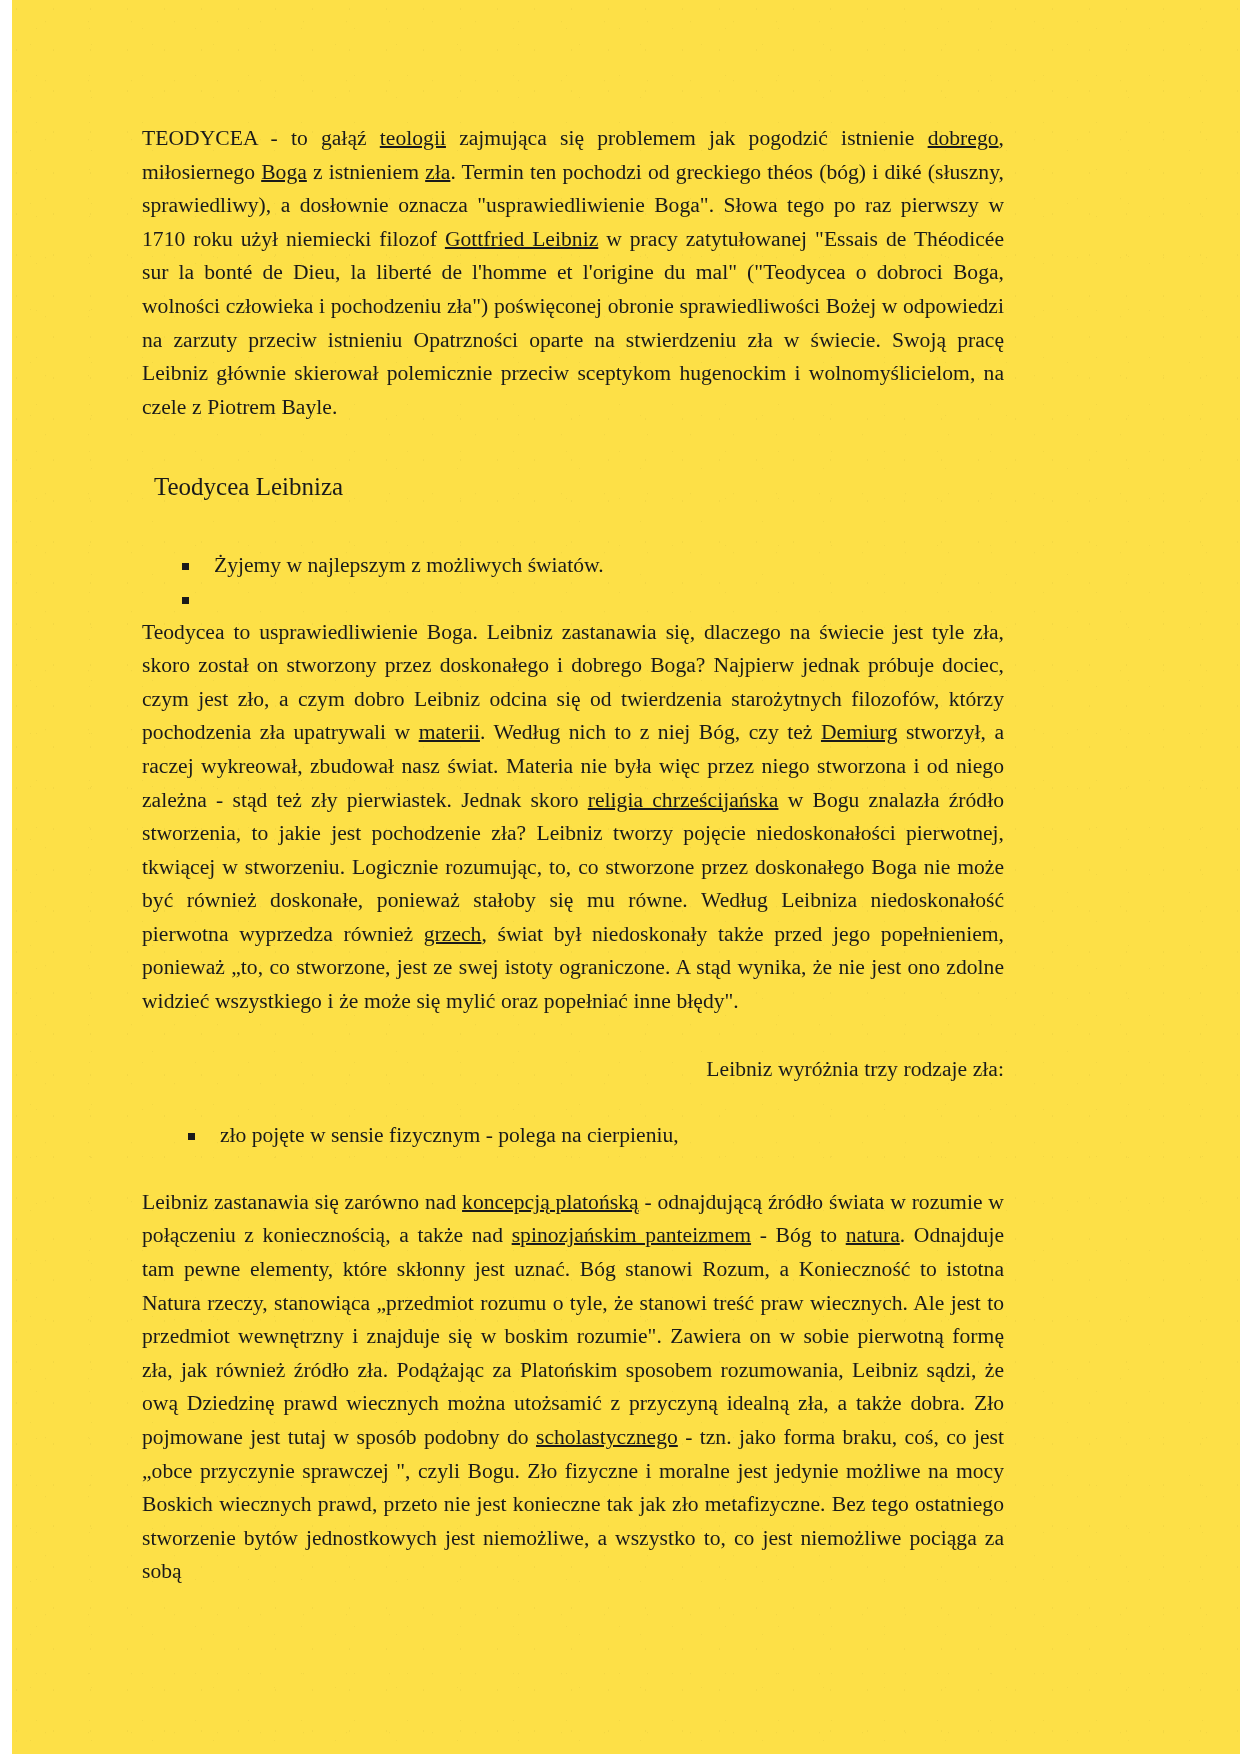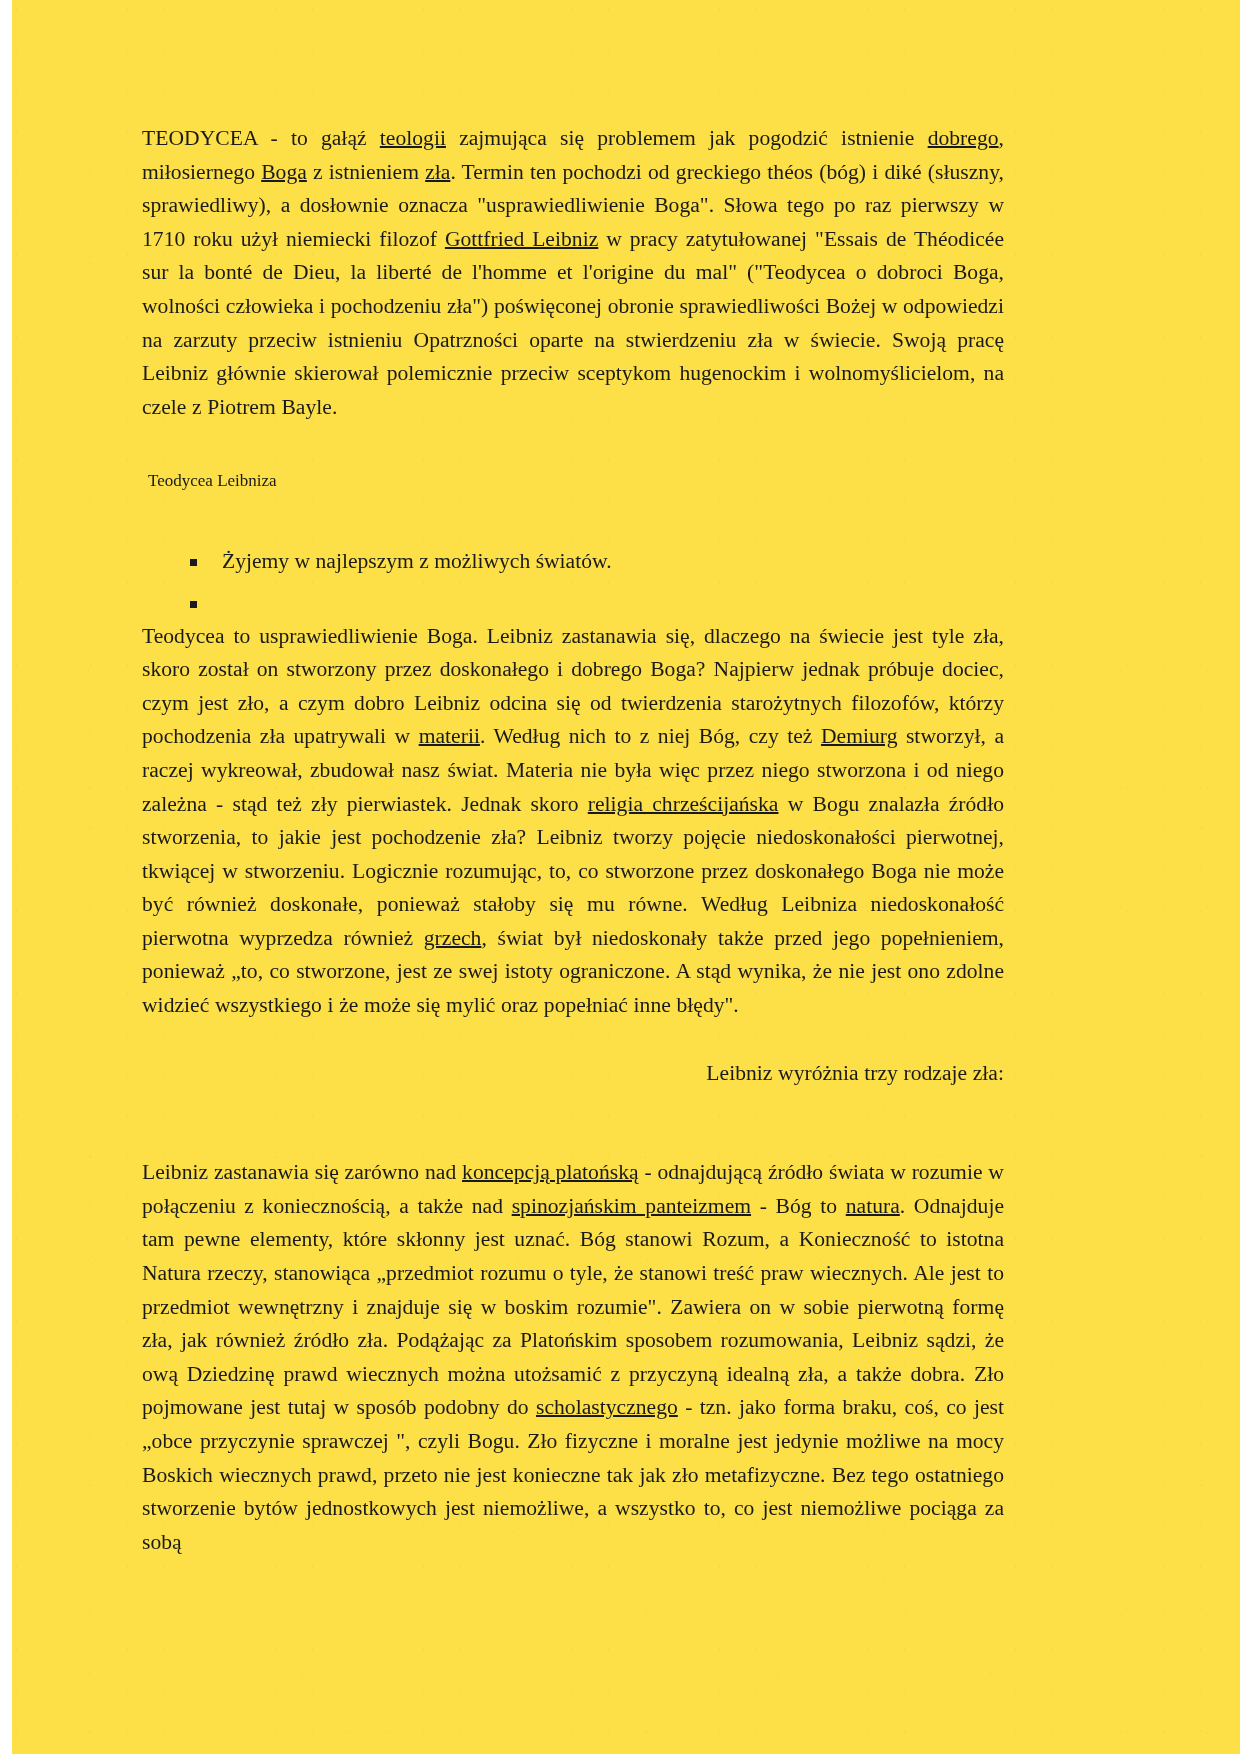--- a/index.html
+++ b/index.html
@@ -38,39 +38,39 @@
     letter-spacing: 0.02px;
     word-spacing: 0.2px;
   }
   p.para.nojust {
     text-align: right;
   }
   .spacer-lg { height: 34px; }
   .spacer-md { height: 33px; }
 
   h2.subhead {
-    margin: 6px;
-    font-size: 17px;
+    margin: 12px;
+    font-size: 25px;
     line-height: 33.6px;
     font-weight: normal;
     text-align: left;
   }
 
   ul.bullets {
     margin: 0;
     padding: 0;
     list-style: none;
   }
   ul.bullets li {
     position: relative;
     font-size: 21.6px;
     line-height: 33.6px;
     text-align: left;
     padding-left: 72px;
-    margin: 8px;
+    margin: 0;
   }
   ul.bullets li .bullet-mark {
     position: absolute;
     left: 40px;
     top: 0;
     width: 7px;
     height: 7px;
     background: #1a1a1a;
     transform: translateY(14px);
   }
@@ -122,20 +122,21 @@
 
     <p class="para"><span>Teodycea to usprawiedliwienie Boga. Leibniz zastanawia się, dlaczego na świecie jest tyle zła, skoro został on stworzony przez doskonałego i dobrego Boga? Najpierw jednak próbuje dociec, czym jest zło, a czym dobro Leibniz odcina się od twierdzenia starożytnych filozofów, którzy pochodzenia zła upatrywali w </span><u>materii</u><span>. Według nich to z niej Bóg, czy też </span><u>Demiurg</u><span> stworzył, a raczej wykreował, zbudował nasz świat. Materia nie była więc przez niego stworzona i od niego zależna - stąd też zły pierwiastek. Jednak skoro </span><u>religia chrześcijańska</u><span> w Bogu znalazła źródło stworzenia, to jakie jest pochodzenie zła? Leibniz tworzy pojęcie niedoskonałości pierwotnej, tkwiącej w stworzeniu. Logicznie rozumując, to, co stworzone przez doskonałego Boga nie może być również doskonałe, ponieważ stałoby się mu równe. Według Leibniza niedoskonałość pierwotna wyprzedza również </span><u>grzech</u><span>, świat był niedoskonały także przed jego popełnieniem, ponieważ „to, co stworzone, jest ze swej istoty ograniczone. A stąd wynika, że nie jest ono zdolne widzieć wszystkiego i że może się mylić oraz popełniać inne błędy".</span></p>
 
     <div class="spacer-lg"></div>
 
     <p class="para nojust">Leibniz wyróżnia trzy rodzaje zła:</p>
 
     <div class="spacer-md"></div>
 
     <ul class="bullets indent2">
+      <li><span class="bullet-mark"></span><span>zło pojęte w sensie fizycznym - polega na cierpieniu,</span></li>
     </ul>
 
     <div class="spacer-md"></div>
 
     <p class="para"><span>Leibniz zastanawia się zarówno nad </span><u>koncepcją platońską</u><span> - odnajdującą źródło świata w rozumie w połączeniu z koniecznością, a także nad </span><u>spinozjańskim panteizmem</u><span> - Bóg to </span><u>natura</u><span>. Odnajduje tam pewne elementy, które skłonny jest uznać. Bóg stanowi Rozum, a Konieczność to istotna Natura rzeczy, stanowiąca „przedmiot rozumu o tyle, że stanowi treść praw wiecznych. Ale jest to przedmiot wewnętrzny i znajduje się w boskim rozumie". Zawiera on w sobie pierwotną formę zła, jak również źródło zła. Podążając za Platońskim sposobem rozumowania, Leibniz sądzi, że ową Dziedzinę prawd wiecznych można utożsamić z przyczyną idealną zła, a także dobra. Zło pojmowane jest tutaj w sposób podobny do </span><u>scholastycznego</u><span> - tzn. jako forma braku, coś, co jest „obce przyczynie sprawczej ", czyli Bogu. Zło fizyczne i moralne jest jedynie możliwe na mocy Boskich wiecznych prawd, przeto nie jest konieczne tak jak zło metafizyczne. Bez tego ostatniego stworzenie bytów jednostkowych jest niemożliwe, a wszystko to, co jest niemożliwe pociąga za sobą</span></p>
 
   </div>
   <div class="scan-noise"></div>
 </div>
 

